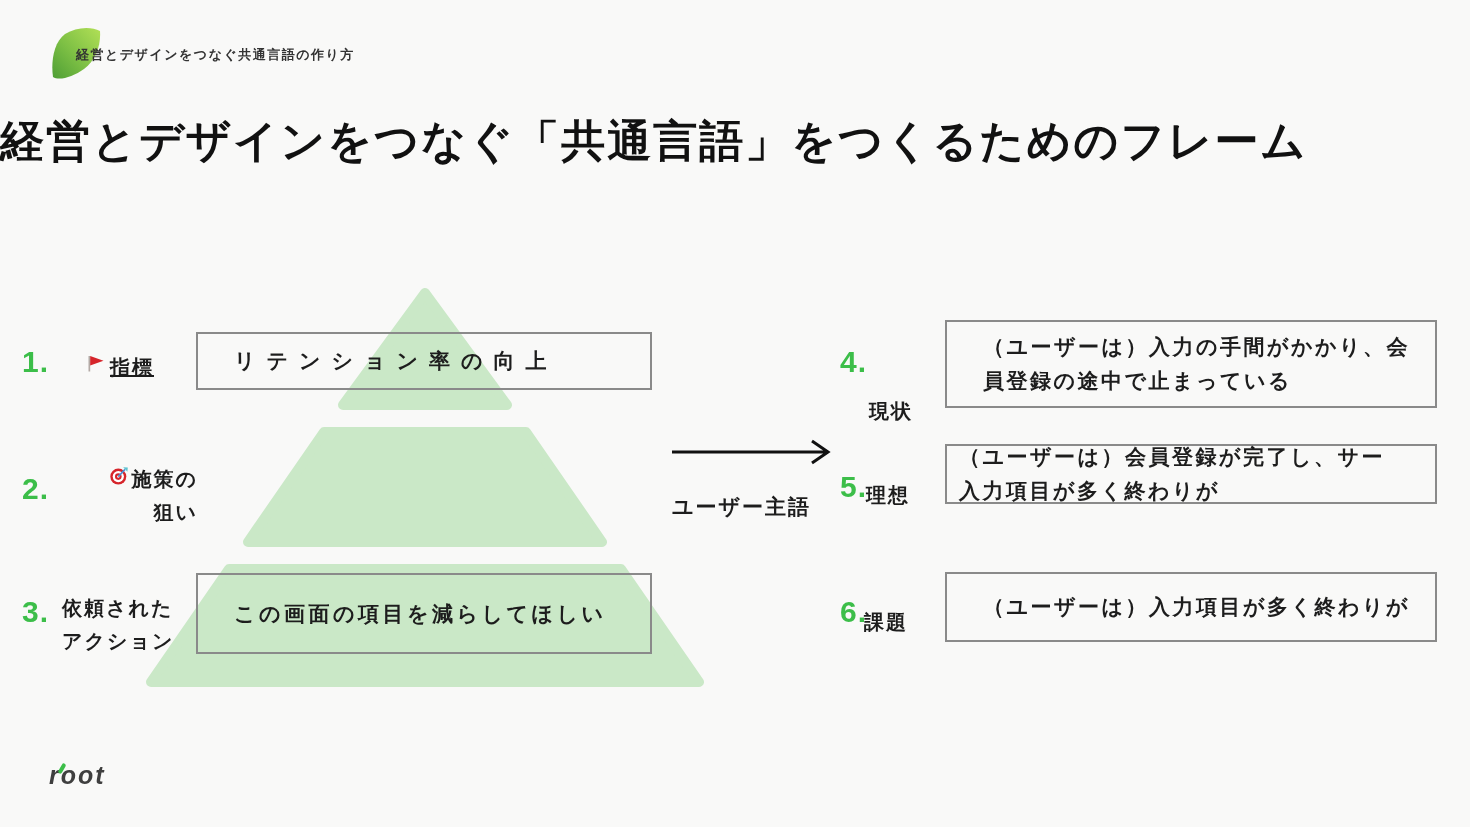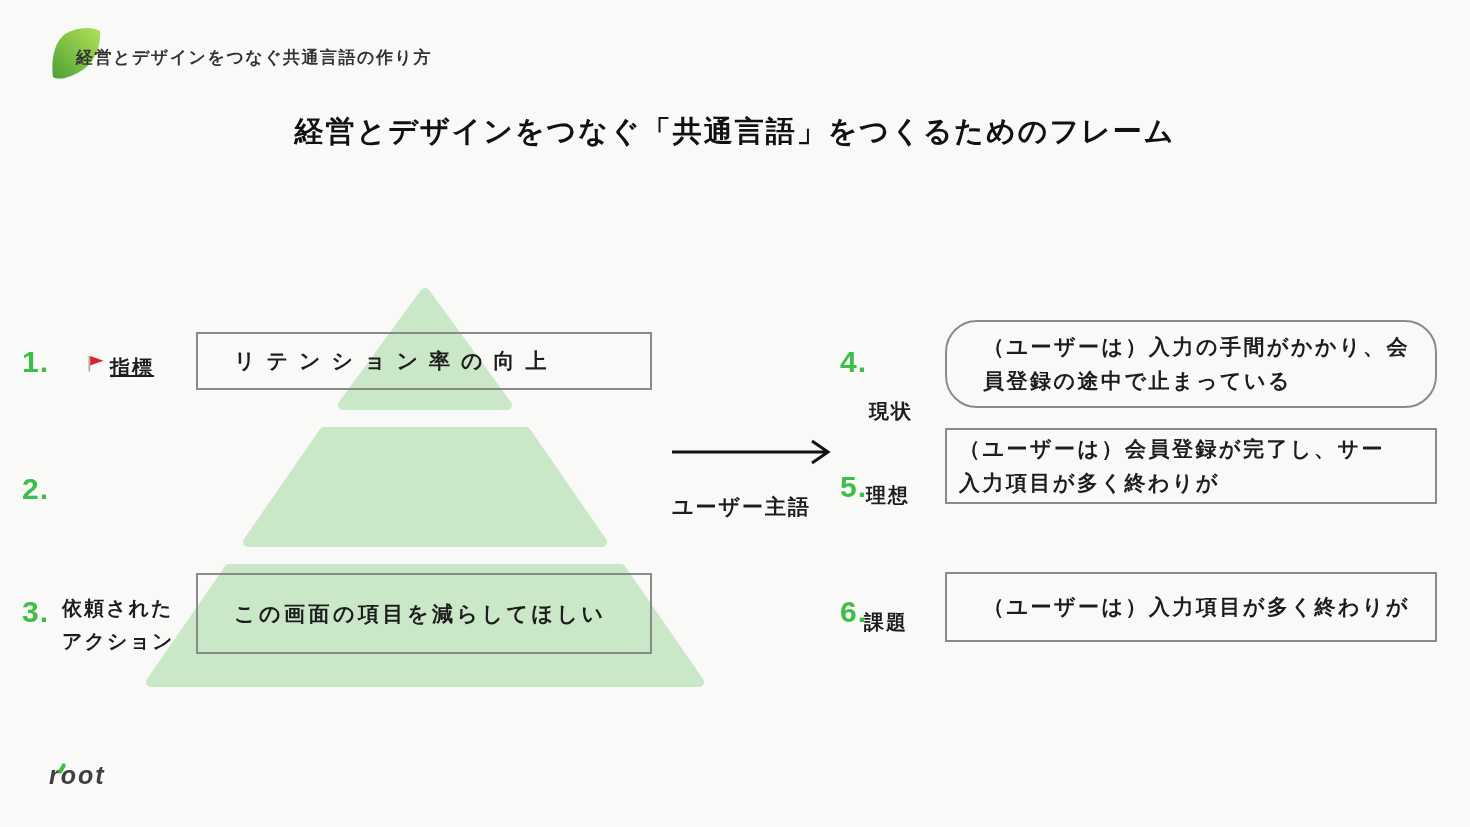--- a/index.html
+++ b/index.html
@@ -9,29 +9,29 @@
     background:#f9f9f8;
     font-family:"Liberation Sans","DejaVu Sans",sans-serif;
     color:#1d1d1d;
     overflow:hidden;
   }
   .abs { position:absolute; }
 
   
   .breadcrumb {
     left:76px; top:46px;
-    font-size:17px; font-weight:700; letter-spacing:1.5px; color:#333;
+    font-size:13px; font-weight:700; letter-spacing:1.5px; color:#333;
     z-index:5;
   }
   .leaf { left:49px; top:25px; z-index:4; }
 
   
   .page-title {
-    left:0; right:0; top:112px; text-align:center;
-    font-size:29px; font-weight:700; letter-spacing:2px; color:#111;
+    left:0; right:0; top:112px; 
+    font-size:44px; font-weight:700; letter-spacing:2px; color:#111;
     z-index:5;
   }
 
   
   .pyramid { left:0; top:0; z-index:1; pointer-events:none; }
 
   
   .num {
     font-size:30px; font-weight:700; color:#3cbe49; letter-spacing:1px;
     z-index:5;
@@ -65,22 +65,22 @@
     display:flex; flex-direction:column; justify-content:center;
     font-size:21px; font-weight:700; color:#1d1d1d;
     line-height:34px;
     z-index:3;
   }
   .bL { left:196px; width:456px; padding-left:36px; }
   .bR { left:945px; width:492px; padding-left:36px; letter-spacing:2.5px; }
   .b1 { top:332px; height:58px; letter-spacing:11px; }
   .b2 { top:443px; height:89px; letter-spacing:3px; }
   .b3 { top:573px; height:81px; letter-spacing:3.5px; }
-  .b4 { top:320px; height:88px;border-radius:32px; }
-  .b5 { top:428px; height:76px;padding-left:12px; }
+  .b4 { top:320px; height:88px; }
+  .b5 { top:444px; height:60px;padding-left:12px; }
   .b6 { top:572px; height:70px; }
 
   
   .arrow { left:670px; top:437px; z-index:5; }
   .transform-label {
     left:672px; top:489px;
     font-size:21px; font-weight:700; letter-spacing:2px; line-height:35px;
     z-index:5;
   }
 
@@ -132,20 +132,36 @@
   <div class="abs ilabel l1">
     <span class="mini-icon">
       <svg width="21" height="20" viewBox="0 0 21 20">
         <rect x="2.5" y="2" width="1.7" height="15.5" fill="#b3aaa5"></rect>
         <path d="M4.2 2 L17.5 6.8 L4.2 11.6 Z" fill="#d6252b"></path>
       </svg>
     </span>
     <span>指標</span>
   </div>
 
+  <div class="abs ilabel l2">
+    <div class="line1">
+      <span class="mini-icon">
+        <svg width="20" height="20" viewBox="0 0 20 20">
+          <circle cx="9.3" cy="10.6" r="8" fill="#d6252b"></circle>
+          <circle cx="9.3" cy="10.6" r="5.6" fill="#ffffff"></circle>
+          <circle cx="9.3" cy="10.6" r="3.3" fill="#d6252b"></circle>
+          <circle cx="9.3" cy="10.6" r="1.2" fill="#ffffff"></circle>
+          <line x1="9.3" y1="10.6" x2="16" y2="3.4" stroke="#4a8fd3" stroke-width="1.6"></line>
+          <path d="M14.2 1.2 L18.8 1.4 L18.4 5.8 Z" fill="#5fc3cf"></path>
+        </svg>
+      </span>
+      <span>施策の</span>
+    </div>
+    <div>狙い</div>
+  </div>
 
   <div class="abs ilabel l3">
     <div>依頼された</div>
     <div>アクション</div>
   </div>
 
   <div class="abs box bL b1">
     <div>リテンション率の向上</div>
   </div>
   <div class="abs box bL b3">

